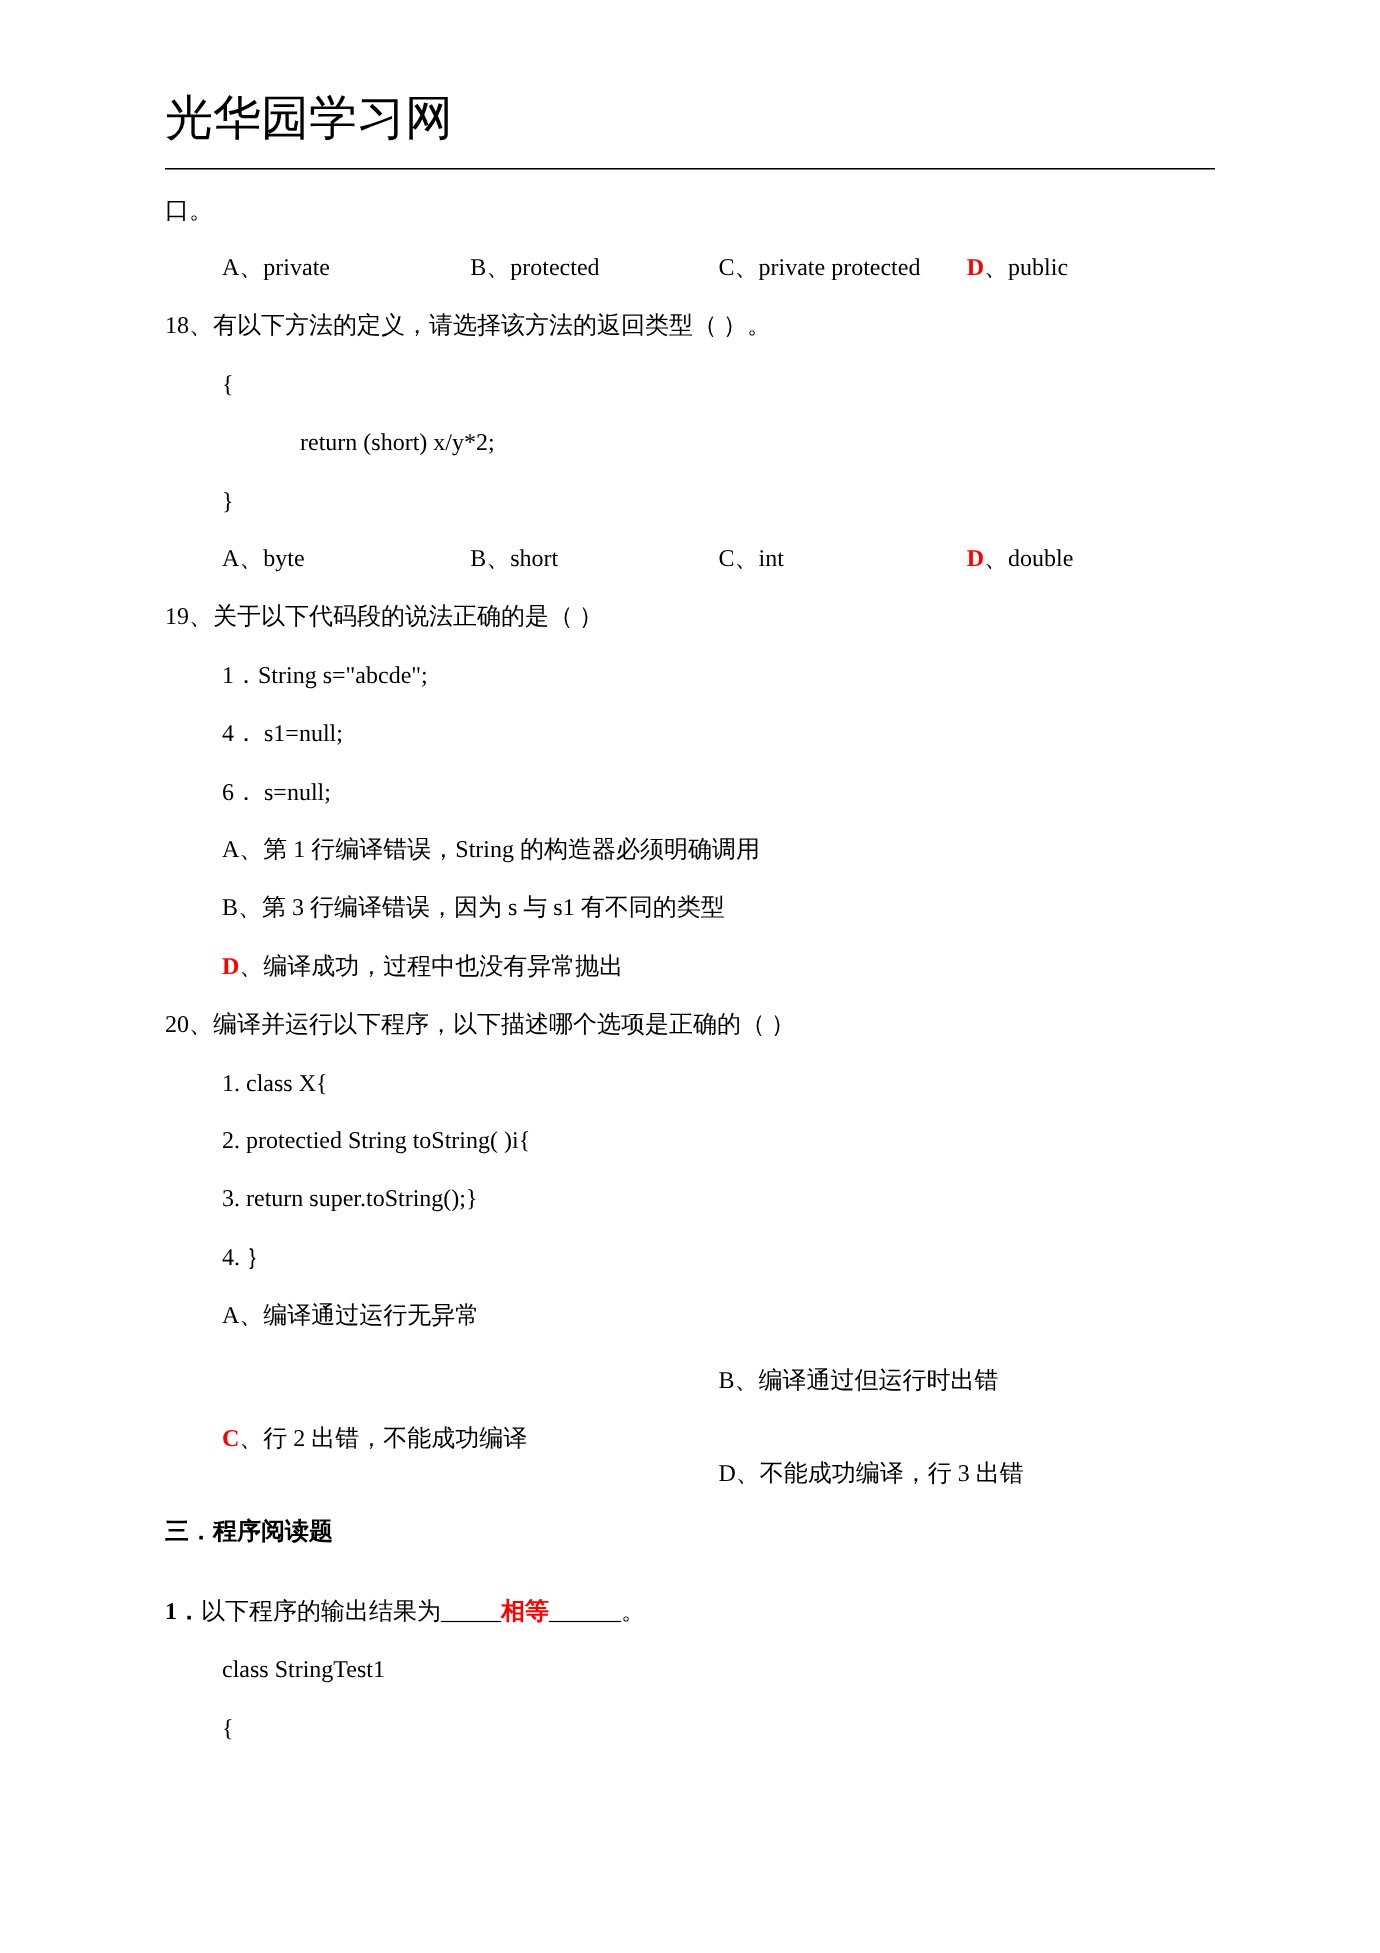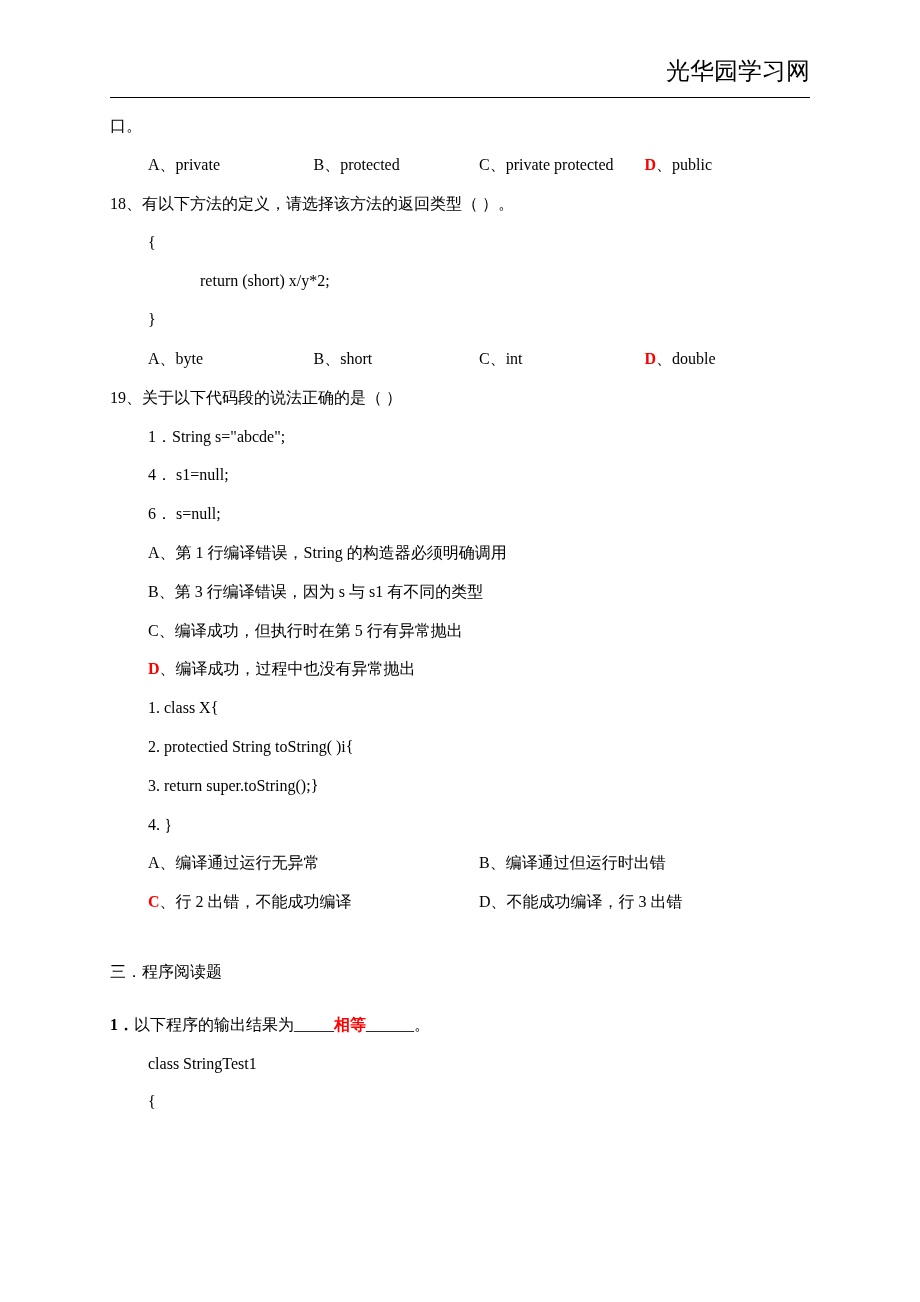--- a/index.html
+++ b/index.html
@@ -9,22 +9,22 @@
       font-size: 16px;
       line-height: 1.8;
       color: #000;
       background: #fff;
       width: 920px;
     }
     .page {
       padding: 50px 110px 60px 110px;
     }
     .header {
-      text-align: right;
-      font-size: 24px;
+      text-align: left;
+      font-size: 32px;
       margin-bottom: 4px;
     }
     .divider {
       border-top: 1px solid #000;
       margin: 0 0 14px 0;
     }
     .content {
       font-size: 16px;
     }
     .line {
@@ -35,22 +35,22 @@
     .options-row {
       display: flex;
       justify-content: space-between;
       padding-left: 38px;
       margin: 10px 0;
     }
     .options-row > span { flex: 1; }
     .red { color: #ff0000; }
     .bold { font-weight: bold; }
     .section-title {
-      font-weight: normal;
-      margin: 41px 0 20px 0;
+      font-weight: bold;
+      margin: 11px 0 20px 0;
     }
     .ans-line { margin-top: 24px; }
   </style>
 </head>
 <body>
 
 <div class="page">
 
   <div class="header">光华园学习网</div>
   <div class="divider"></div>
@@ -76,34 +76,34 @@
       <span>C、int</span>
       <span><span class="red bold">D</span><span>、double</span></span>
     </div>
 
     <div class="line">19、关于以下代码段的说法正确的是（                ）</div>
     <div class="line indent1">1．String   s="abcde";</div>
     <div class="line indent1">4．          s1=null;</div>
     <div class="line indent1">6．          s=null;</div>
     <div class="line indent1">A、第 1 行编译错误，String 的构造器必须明确调用</div>
     <div class="line indent1">B、第 3 行编译错误，因为 s 与 s1 有不同的类型</div>
-    <div class="line indent1">C、编译成功，但执行时在第 5 行有异常抛出</div>
     <div class="line indent1"><span class="red bold">D</span><span>、编译成功，过程中也没有异常抛出</span></div>
 
+    <div class="line">20、编译并运行以下程序，以下描述哪个选项是正确的（              ）</div>
     <div class="line indent1">1. class   X{</div>
     <div class="line indent1">2.  protectied   String   toString( )i{</div>
     <div class="line indent1">3.       return   super.toString();}</div>
     <div class="line indent1">4. ｝</div>
     <div class="line indent1" style="display:flex;">
       <span style="flex:1;">A、编译通过运行无异常</span>
-      <span style="flex:1;">B、编译通过但运行时出错</span>
+      <span style="flex:1;margin-top:43px;">B、编译通过但运行时出错</span>
     </div>
     <div class="line indent1" style="display:flex;">
       <span style="flex:1;"><span class="red bold">C</span><span>、行 2 出错，不能成功编译</span></span>
-      <span style="flex:1;">D、不能成功编译，行 3 出错</span>
+      <span style="flex:1;margin-top:23px;">D、不能成功编译，行 3 出错</span>
     </div>
 
     <div class="section-title">三．程序阅读题</div>
 
     <div class="line ans-line">
       <span class="bold">1．</span><span>以下程序的输出结果为_____</span><span class="red bold">相等</span><span>______。</span>
     </div>
     <div class="line indent1">class StringTest1</div>
     <div class="line indent1">{</div>
 

